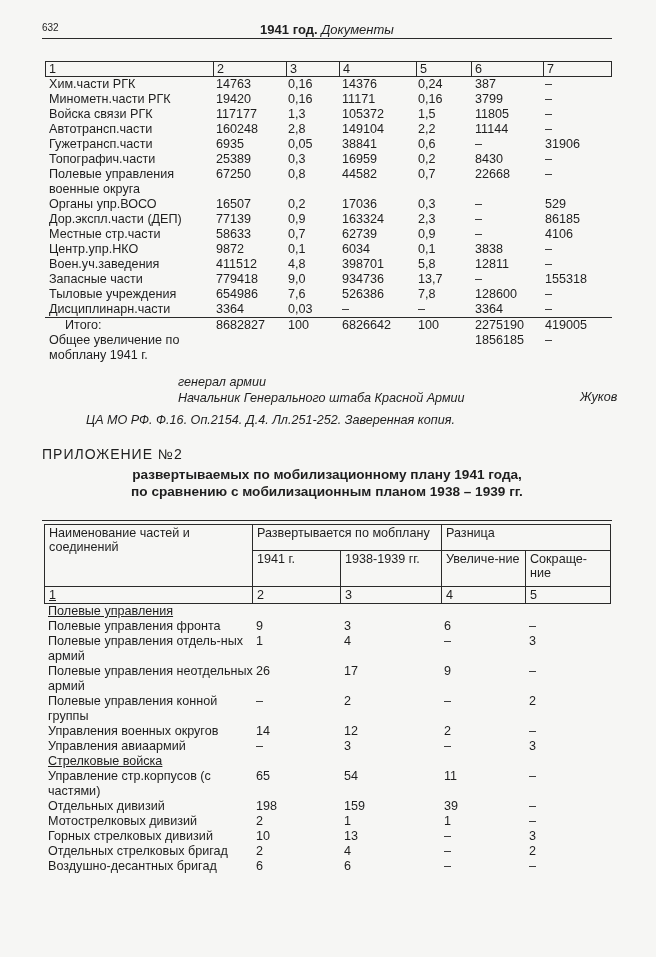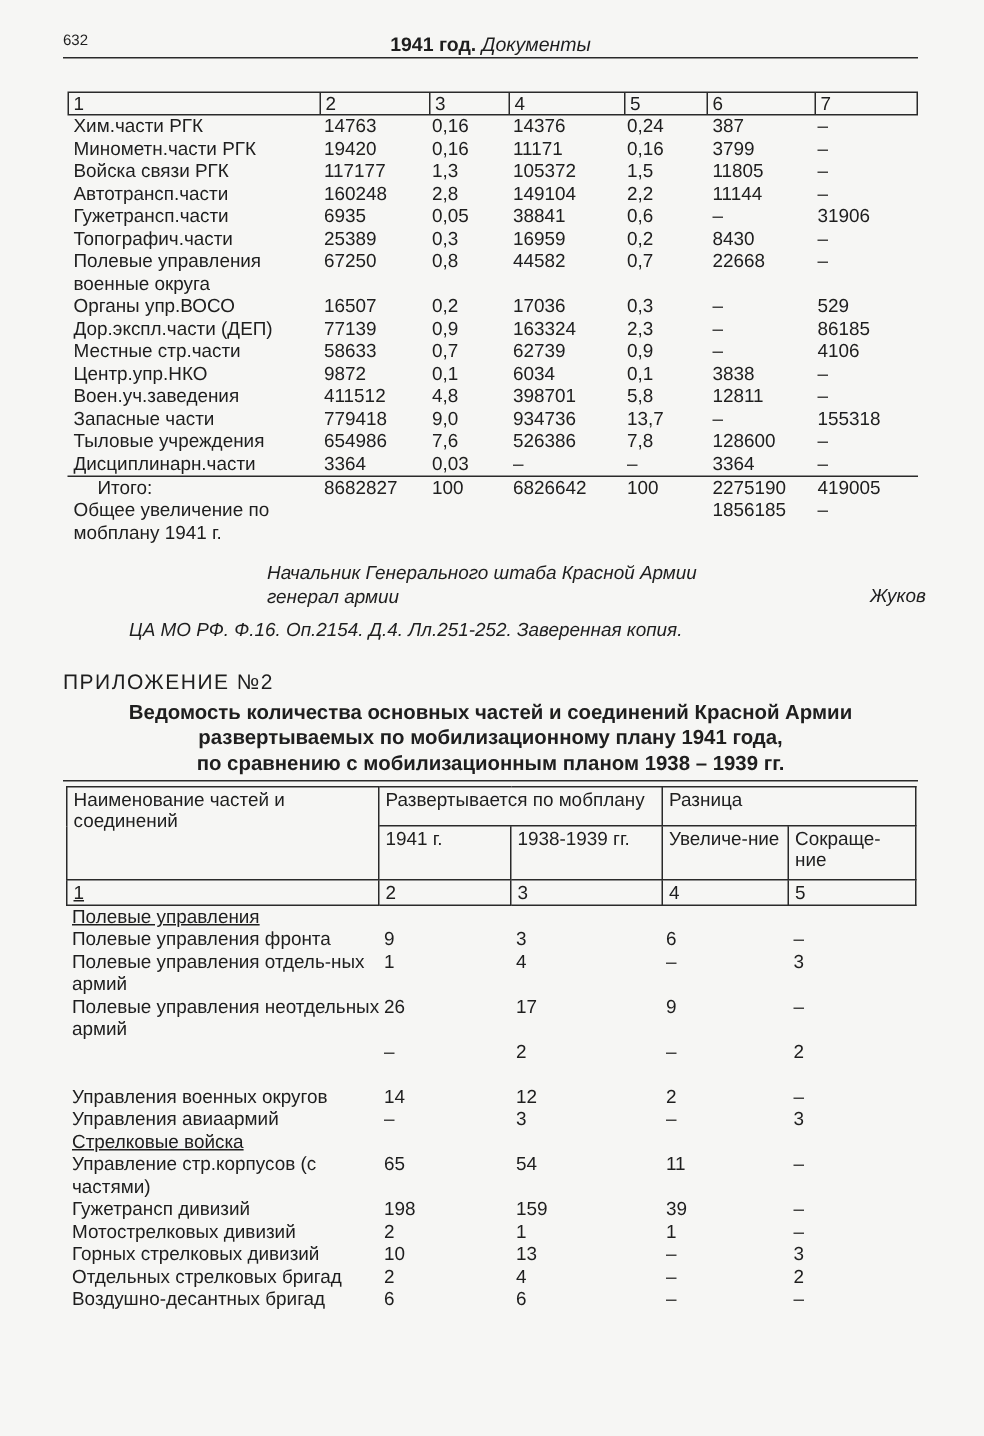--- a/index.html
+++ b/index.html
@@ -223,29 +223,28 @@
     <span class="c7">419005</span>
   </div>
   <div class="t1-row tall">
     <span class="c1">Общее увеличение по мобплану 1941 г.</span>
     <span class="c6">1856185</span>
     <span class="c7">–</span>
   </div>
 </div>
 
 <div class="abs signature">
+  <div>генерал армии</div>
   <div>Начальник Генерального штаба Красной Армии</div>
-  <div>генерал армии</div>
 </div>
 <div class="abs sig-name">Жуков</div>
 <div class="abs source">ЦА МО РФ. Ф.16. Оп.2154. Д.4. Лл.251-252. Заверенная копия.</div>
 
 <div class="abs appendix">ПРИЛОЖЕНИЕ №2</div>
 <div class="abs doc-title">
-  <div>Ведомость количества основных частей и соединений Красной Армии</div>
   <div>развертываемых по мобилизационному плану 1941 года,</div>
   <div>по сравнению с мобилизационным планом 1938 – 1939 гг.</div>
 </div>
 <div class="abs title-rule"></div>
 
 <div class="abs t2">
   <table class="h2">
     <colgroup>
         <col style="width:208px">
         <col style="width:88px">
@@ -293,20 +292,21 @@
         <span class="d5">3</span>
       </div>
       <div class="t2-row tall">
         <span class="d1">Полевые управления неотдельных армий</span>
         <span class="d2">26</span>
         <span class="d3">17</span>
         <span class="d4">9</span>
         <span class="d5">–</span>
       </div>
       <div class="t2-row tall">
+        <span class="d1">Полевые управления конной группы</span>
         <span class="d2">–</span>
         <span class="d3">2</span>
         <span class="d4">–</span>
         <span class="d5">2</span>
       </div>
       <div class="t2-row">
         <span class="d1">Управления военных округов</span>
         <span class="d2">14</span>
         <span class="d3">12</span>
         <span class="d4">2</span>
@@ -323,21 +323,21 @@
         <span class="d1">Стрелковые войска</span>
       </div>
       <div class="t2-row tall">
         <span class="d1">Управление стр.корпусов (с частями)</span>
         <span class="d2">65</span>
         <span class="d3">54</span>
         <span class="d4">11</span>
         <span class="d5">–</span>
       </div>
       <div class="t2-row">
-        <span class="d1">Гужетрансп дивизий</span>
+        <span class="d1">Отдельных дивизий</span>
         <span class="d2">198</span>
         <span class="d3">159</span>
         <span class="d4">39</span>
         <span class="d5">–</span>
       </div>
       <div class="t2-row">
         <span class="d1">Мотострелковых дивизий</span>
         <span class="d2">2</span>
         <span class="d3">1</span>
         <span class="d4">1</span>

